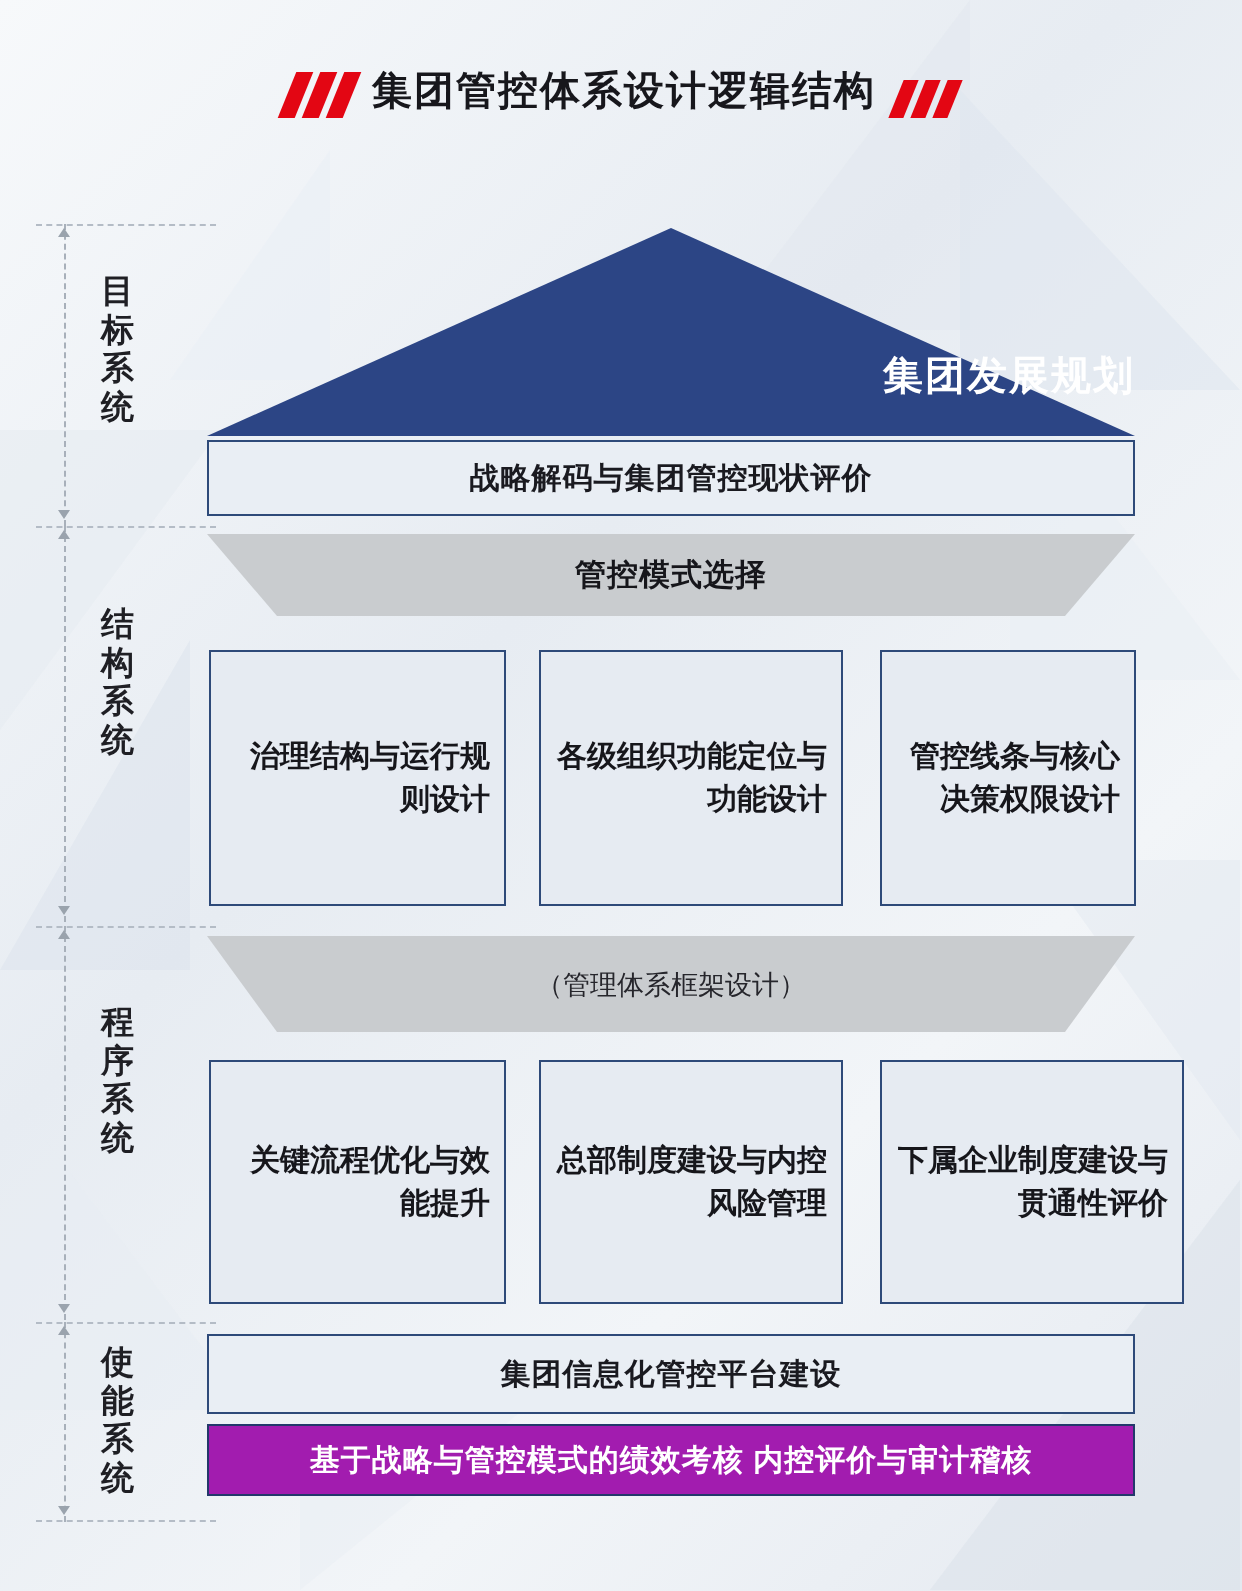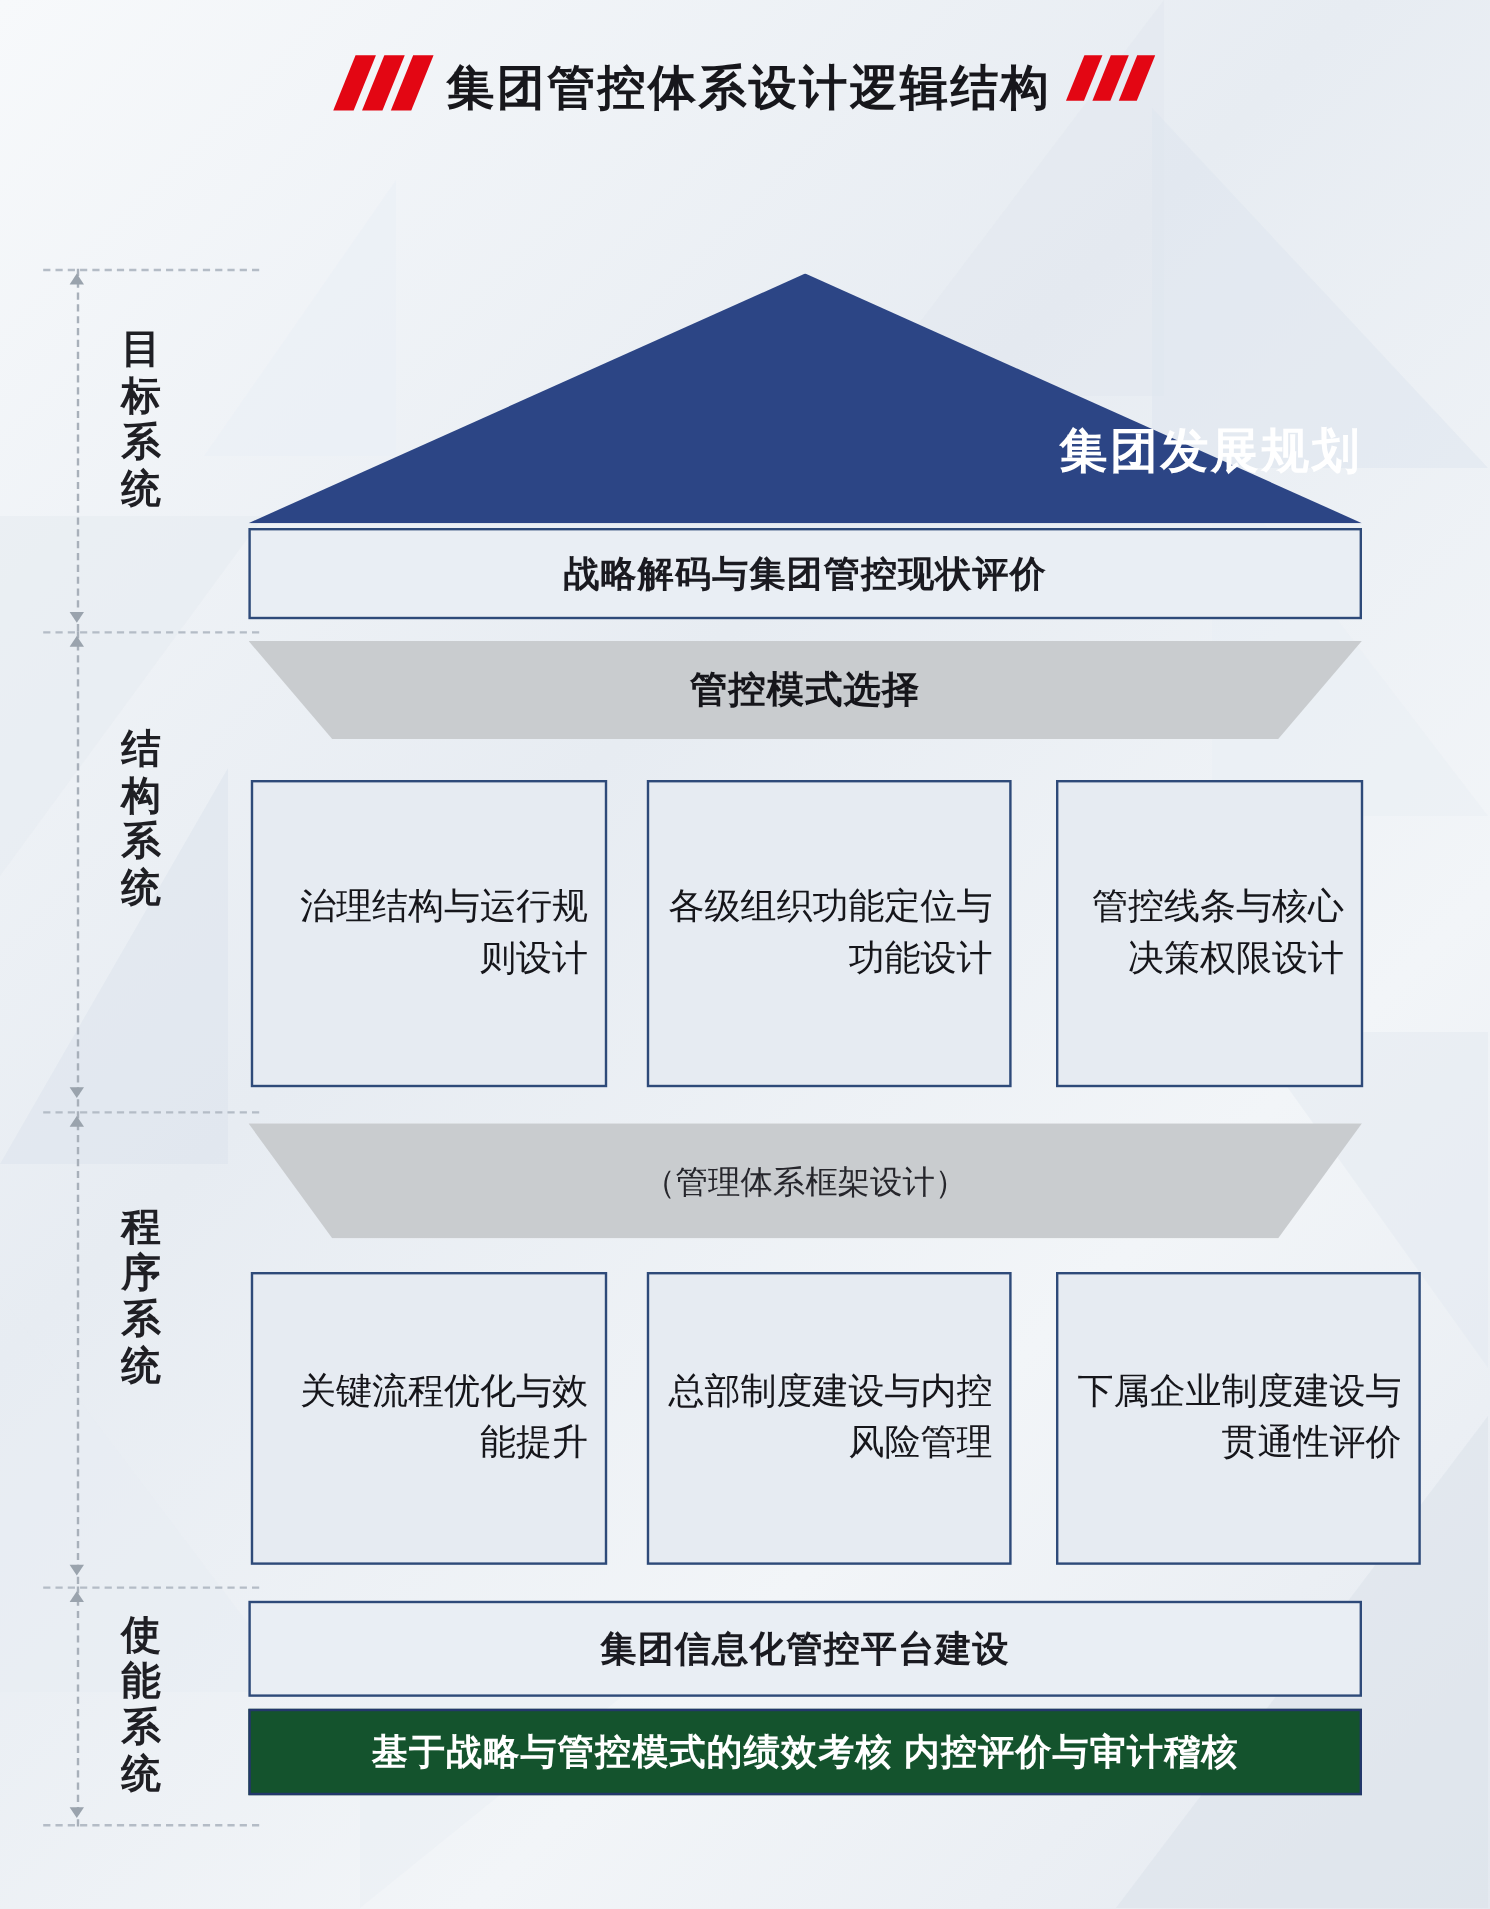--- a/index.html
+++ b/index.html
@@ -37,21 +37,21 @@
   #bg .t9 { top:1380px; left:300px; border-right:260px solid transparent; border-top:210px solid #e9eef4; }
   #bg .t10 { top:150px; left:170px; border-left:160px solid transparent; border-bottom:230px solid #eaeff5; }
 
   
   #header {
     position: absolute;
     top: 46px; left: 0; right: 0;
     height: 72px;
     z-index: 3;
     display: flex;
-    align-items: flex-start;
+    align-items: flex-end;
     justify-content: center;
     gap: 20px;
   }
   .slashes { display: flex; align-items: center; gap: 7px; }
   .slash {
     width: 17px;
     height: 46px;
     background: #e30613;
     transform: skewX(-22deg);
   }
@@ -138,30 +138,30 @@
     font-size: 30px;
     font-weight: bold;
     color: #1a1a20;
     letter-spacing: 1px;
   }
   .box-light-thin {
     background: #e6ebf2;
     border: 2px solid #2e4a79;
   }
   .box-dark {
-    background: #14532d;
+    background: #a21caf;
     border: 2px solid #23386b;
     color: #fff;
     font-size: 30px;
     font-weight: bold;
     letter-spacing: 1px;
   }
   .card {
     font-size: 30px;
-    font-weight: normal;
+    font-weight: bold;
     color: #16161b;
     line-height: 1.42;
     padding: 10px 14px;
   }
 
   
   .chev {
     position: absolute;
     z-index: 3;
     background: #c9cccf;

